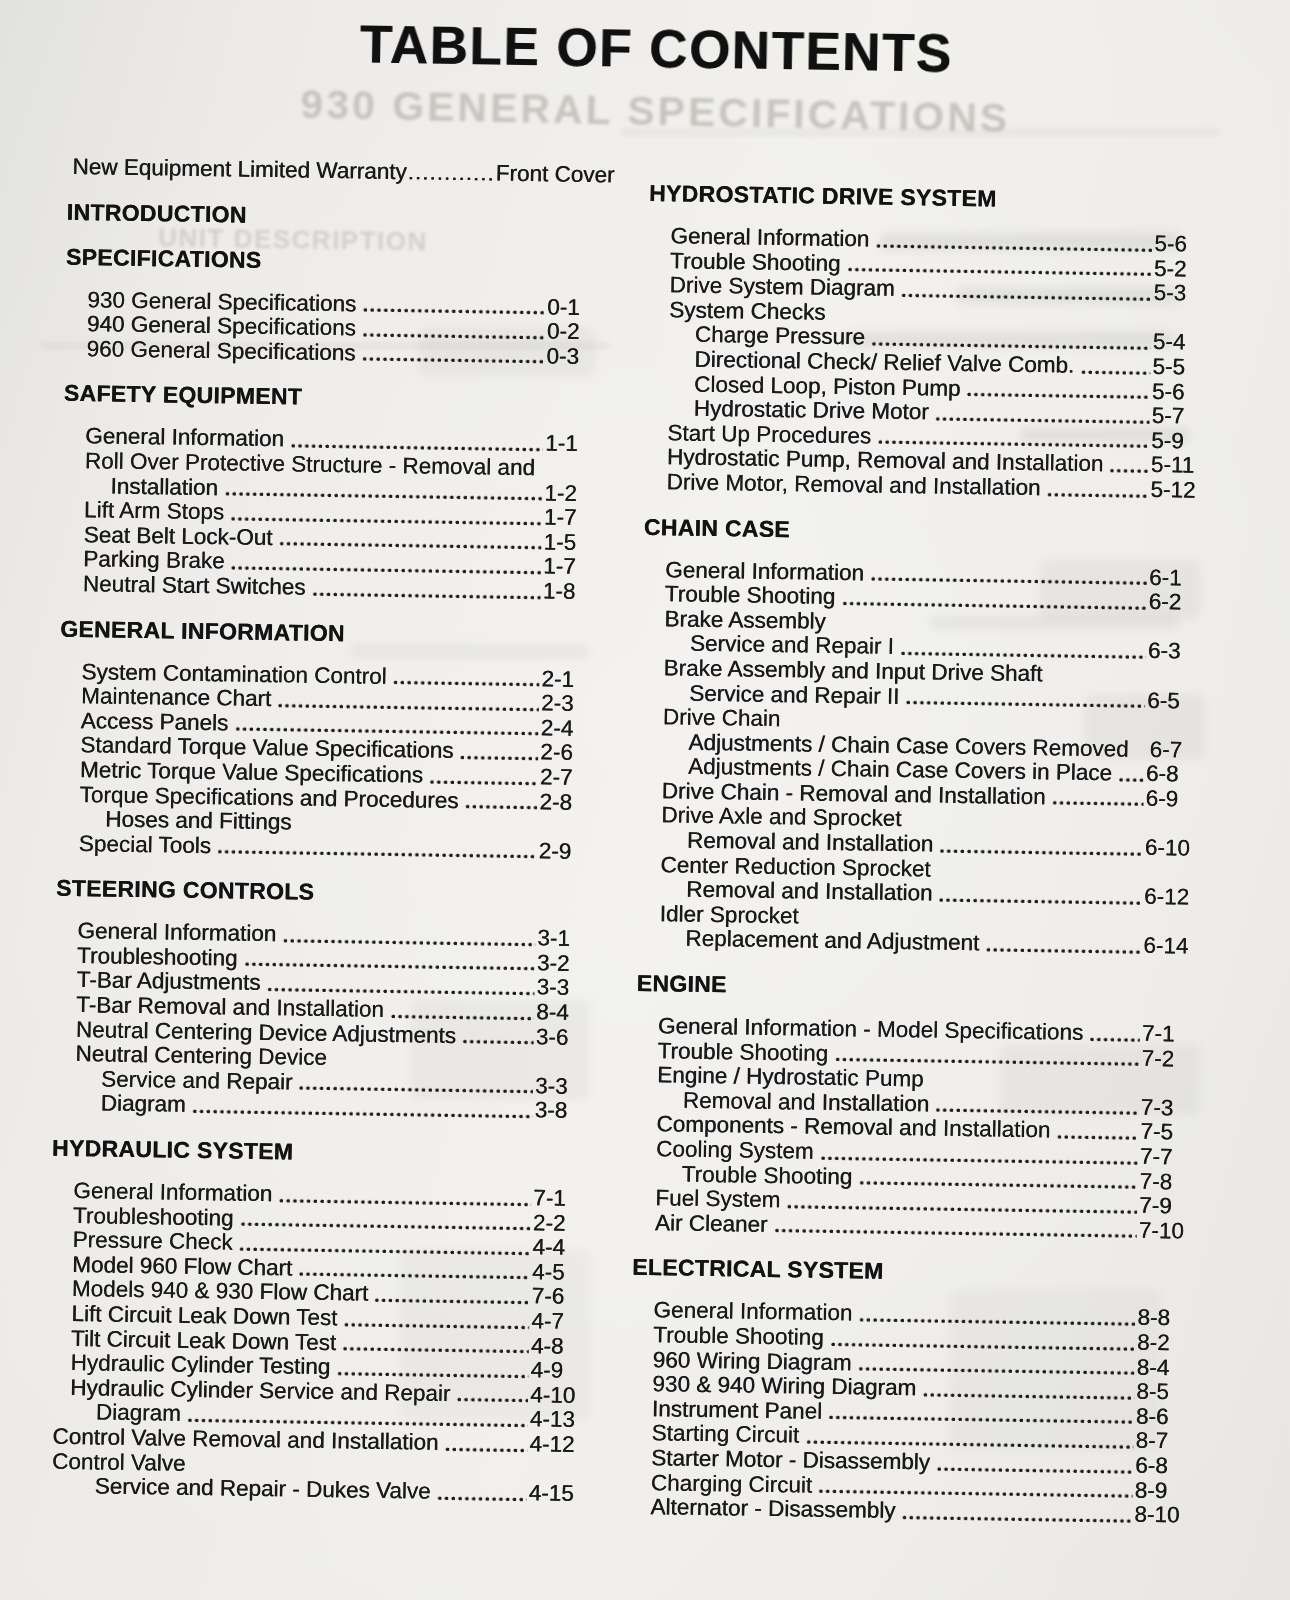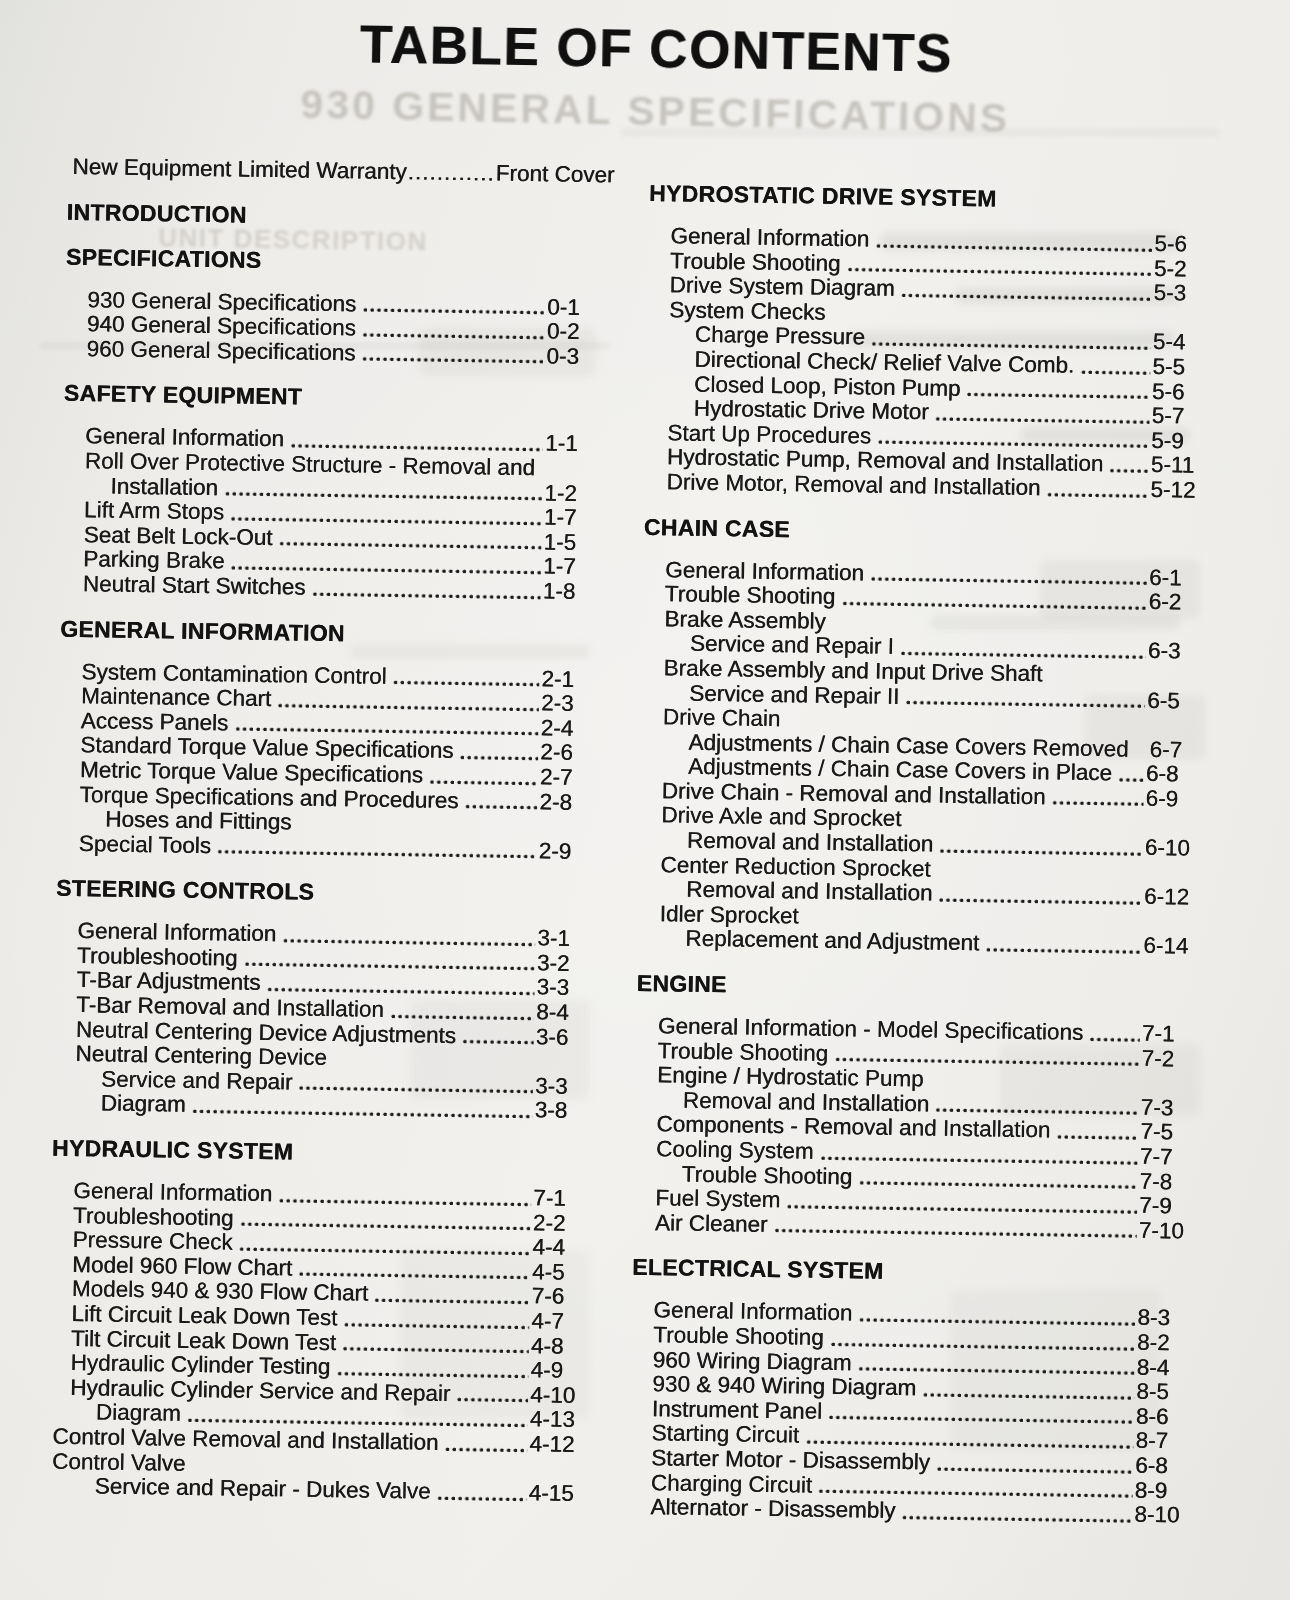--- a/index.html
+++ b/index.html
@@ -473,21 +473,21 @@
         </div>
         <div class="toc-row">
           <span class="lbl">Air Cleaner</span>
           <span class="leader"></span>
           <span class="pg">7-10</span>
         </div>
         <div class="section-heading">ELECTRICAL SYSTEM</div>
         <div class="toc-row">
           <span class="lbl">General Information</span>
           <span class="leader"></span>
-          <span class="pg">8-3</span>
+          <span class="pg">8-8</span>
         </div>
         <div class="toc-row">
           <span class="lbl">Trouble Shooting</span>
           <span class="leader"></span>
           <span class="pg">8-2</span>
         </div>
         <div class="toc-row">
           <span class="lbl">960 Wiring Diagram</span>
           <span class="leader"></span>
           <span class="pg">8-4</span>

